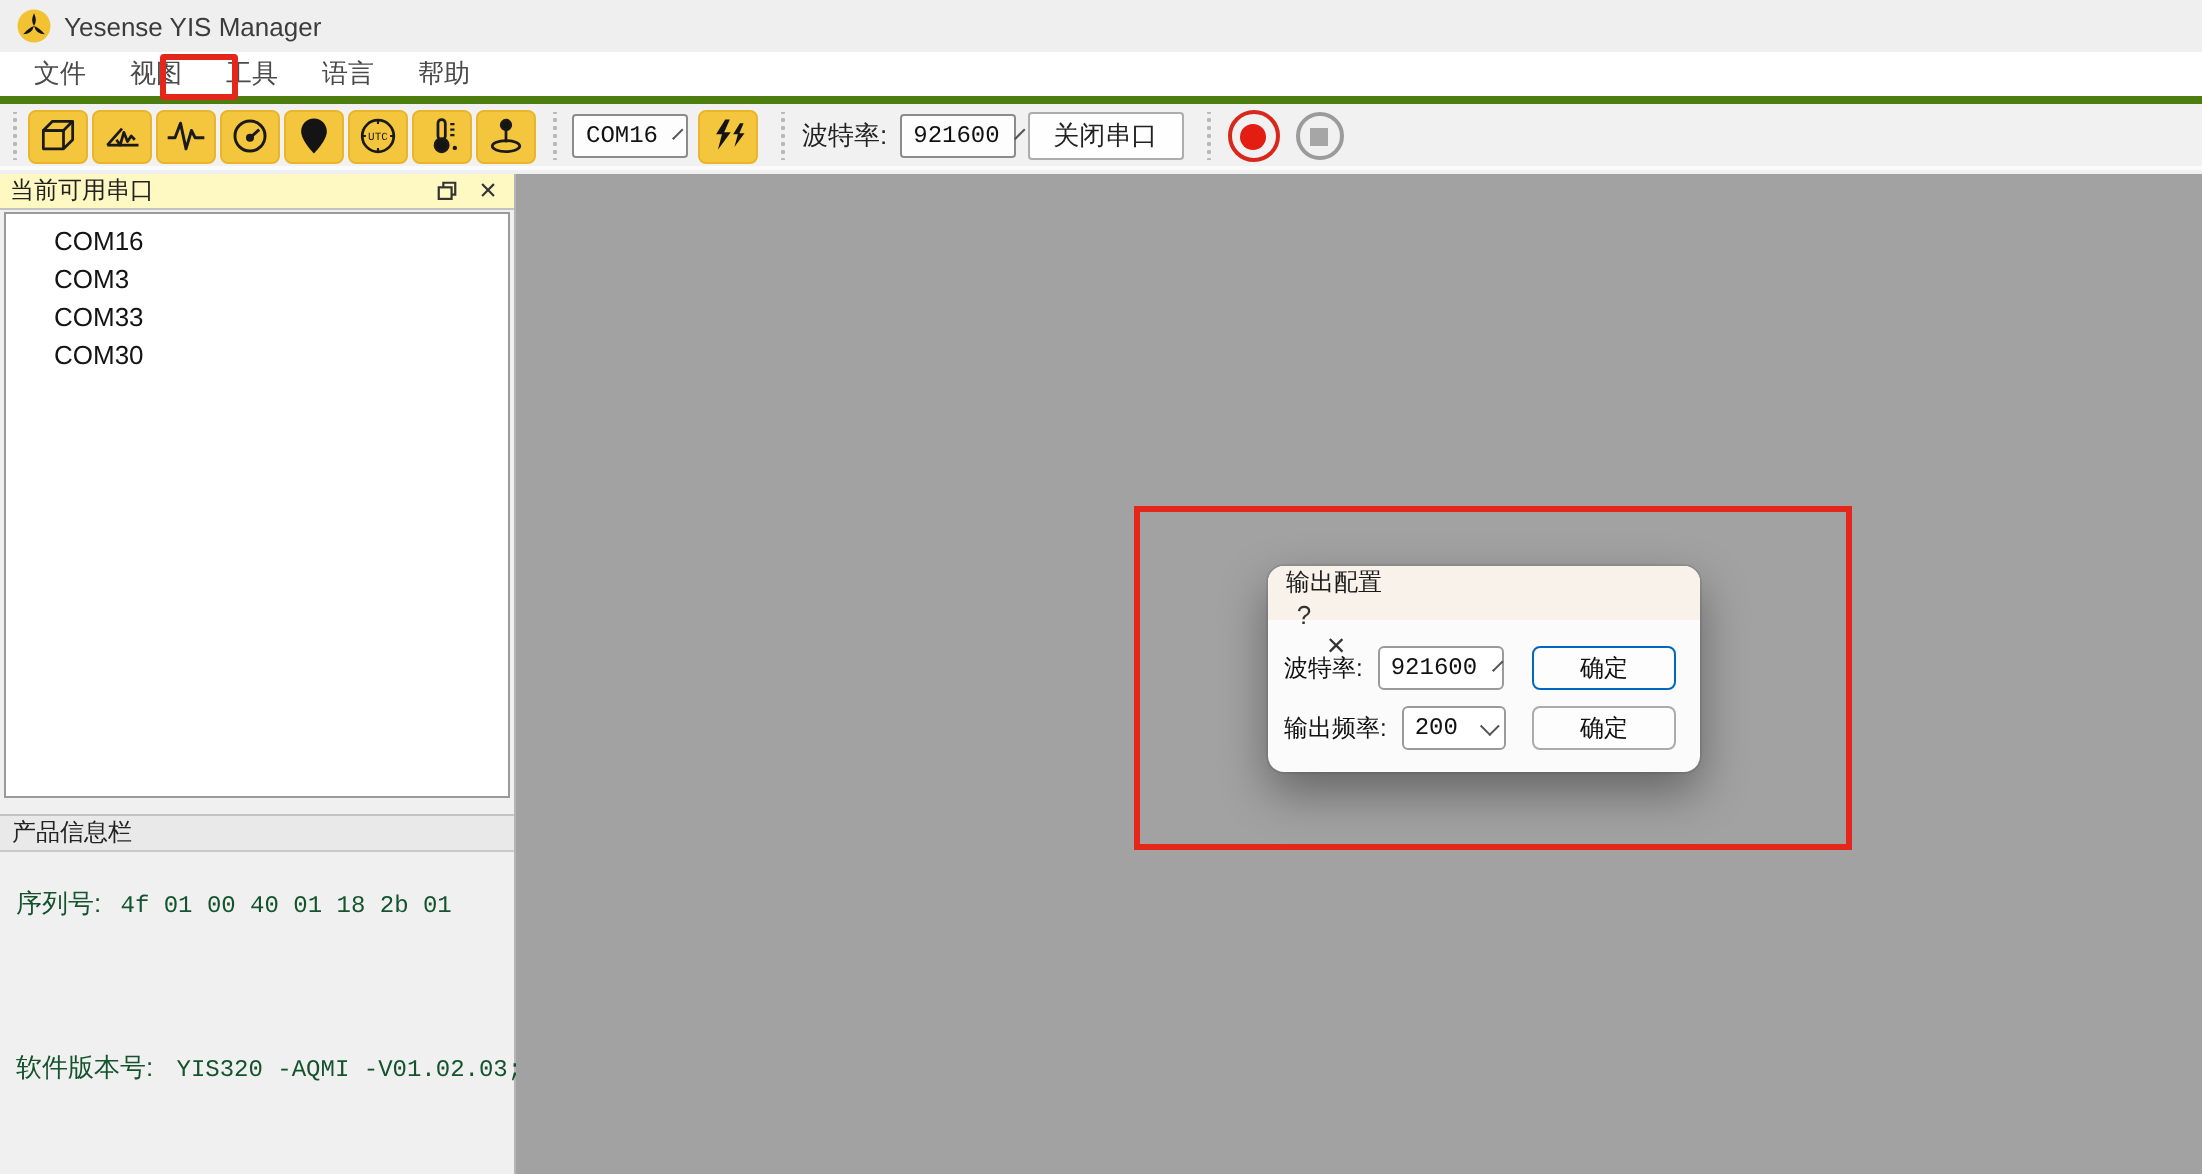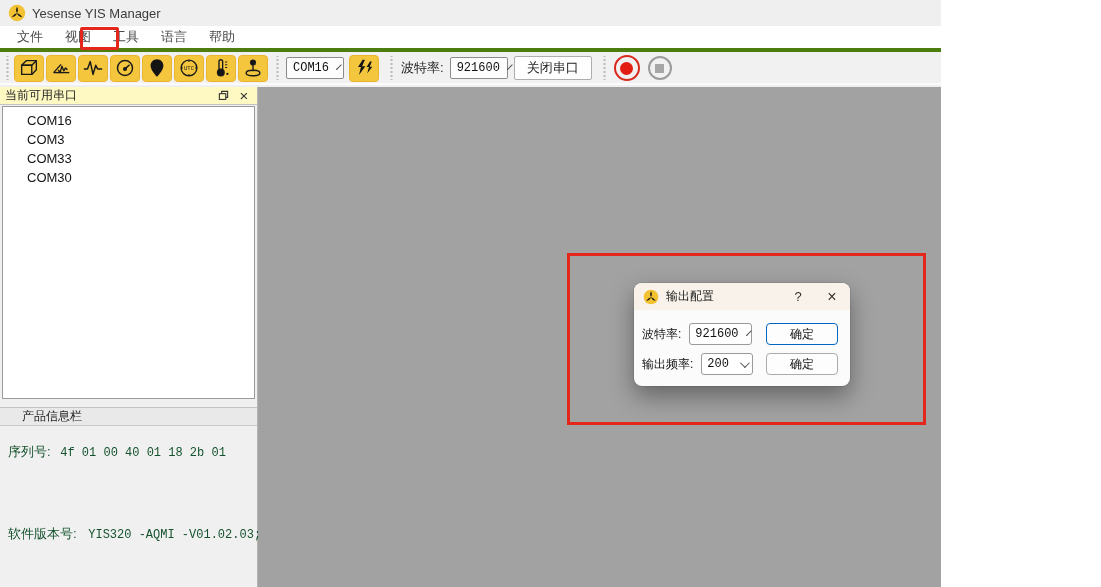--- a/index.html
+++ b/index.html
@@ -1,17 +1,17 @@
 <!DOCTYPE html>
 <html><head>
 <meta charset="utf-8">
 <style>
   * { margin:0; padding:0; box-sizing:border-box; }
   html,body { width:1101px; height:587px; font-family:"Liberation Sans",sans-serif; overflow:hidden; }
-  .window { position:relative; width:941px; height:587px; background:#f0f0f0;border-radius:27px; }
+  .window { position:relative; width:1101px; height:587px; background:#f0f0f0;border-radius:27px; }
 
   
   .titlebar { position:absolute; left:0; top:0; width:100%; height:26px; background:#f0efef;
               display:flex; align-items:center; padding-left:8px; }
   .app-icon { width:18px; height:18px; margin-right:6px; flex:0 0 auto; }
   .title-text { font-size:13px; color:#3c3c3c; }
 
   
   .menubar { position:absolute; left:0; top:26px; width:100%; height:26px; background:#ffffff;
              display:flex; align-items:center; padding-left:6px; border-bottom:4px solid #4d7c0f; }
@@ -51,38 +51,38 @@
                  border-bottom:1px solid #c3c3c3; display:flex; align-items:center; padding:0 5px; }
   .dock-header .dh-title { font-size:12px; color:#222; flex:1 1 auto; }
   .dh-btn { width:16px; height:15px; display:flex; align-items:center; justify-content:center;
             color:#333; font-size:13px; margin-left:5px; }
   .port-list { position:absolute; left:2px; top:19px; width:253px; height:293px; background:#ffffff;
                border:1px solid #9a9a9a; padding-top:4px; }
   .port-item { font-size:13px; color:#141414; padding:2px 0 2px 24px; line-height:15px; }
 
   .info-header { position:absolute; left:0; top:320px; width:257px; height:19px; background:#e9e9e9;
                  border-top:1px solid #c3c3c3; border-bottom:1px solid #c9c9c9;
-                 display:flex; align-items:center; padding:0 22px; font-size:12px; color:#222; }
+                 display:flex; align-items:center; padding:0 6px; font-size:12px; color:#222; }
   .info-body { position:absolute; left:0; top:340px; width:257px; bottom:0; background:#f0f0f0; }
   .info-row { position:absolute; left:8px; font-size:13px; color:#14532d; white-space:nowrap; }
   .info-row .mono { font-family:"Liberation Mono",monospace; font-size:12px; }
   .row-serial { top:16px; }
   .row-version { top:98px; }
 
   .main-area { position:absolute; left:258px; top:0; right:0; height:100%; background:#a2a2a3; }
 
   
   .dialog-annotation { position:absolute; left:309px; top:166px; width:359px; height:172px;
                        border:3px solid #e5261b; pointer-events:none; }
 
   
   .dialog { position:absolute; left:376px; top:196px; width:216px; height:103px; border-radius:8px;
             background:#fbfbfb; box-shadow:0 10px 24px rgba(0,0,0,0.38), 0 0 0 1px rgba(0,0,0,0.08); }
   .dialog-titlebar { height:27px; background:#f8f2ea; border-radius:8px 8px 0 0;
-                     display:flex; align-items:center; padding:0 9px; }
+                     display:flex; padding:0 9px;flex-direction:column; }
   .dlg-icon { width:16px; height:16px; margin-right:7px; }
   .dlg-title { font-size:12px; color:#1a1a1a; flex:1 1 auto; }
   .dlg-help { font-size:13px; color:#333; width:18px; text-align:center; }
   .dlg-close { font-size:16px; color:#333; width:18px; text-align:center; margin-left:16px; }
   .dialog-body { position:relative; padding:13px 10px 0 8px; }
   .dlg-row { position:relative; display:flex; align-items:center; height:22px; margin-bottom:8px; }
   .dlg-label { font-size:12px; color:#111; margin-right:8px; white-space:nowrap; }
   .dlg-combo { height:22px; background:#fff; border:1px solid #9a9a9a; border-radius:3px;
                display:flex; align-items:center; justify-content:space-between; padding:0 5px; }
   .dlg-combo .val { font-family:"Liberation Mono",monospace; font-size:12px; color:#111; }

